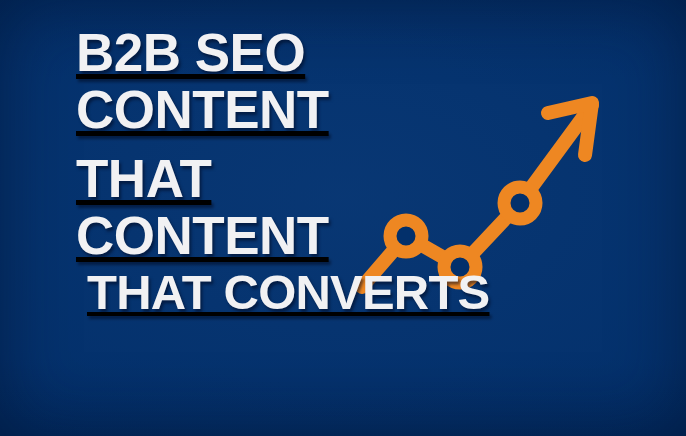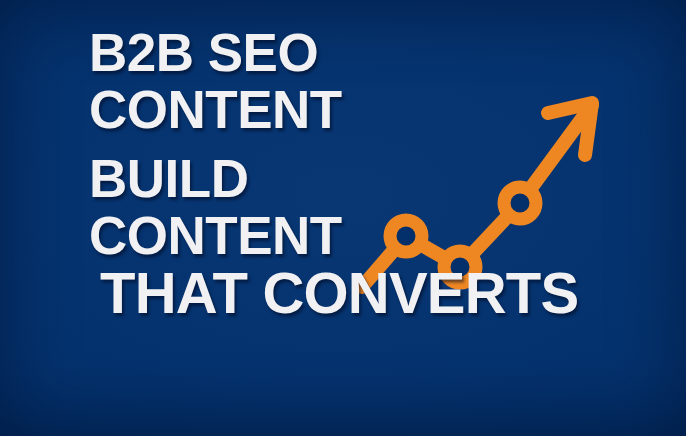--- a/index.html
+++ b/index.html
@@ -30,62 +30,63 @@
     content: "";
     position: absolute;
     inset: 0;
     box-shadow: inset 0 0 70px rgba(0,18,48,0.55);
     pointer-events: none;
   }
 
   
   .headline {
     position: absolute;
-    left: 89px;
+    left: 76px;
     top: 24px;
     width: 560px;
     z-index: 3;
+    text-decoration: underline;
   }
   .hl-line {
     color: #f1f1f3;
     font-weight: 700;
     font-size: 53px;
     line-height: 57px;
     letter-spacing: -0.5px;
     white-space: nowrap;
     text-shadow: 2px 3px 3px rgba(0,10,32,0.55);
     margin: 0;
   }
   .hl-line.l1 { font-size: 53px; line-height: 57px; }
   .hl-line.l2 { font-size: 53px; line-height: 57px; }
   .hl-line.l3 { font-size: 53px; line-height: 57px; }
   .hl-line.l4 { font-size: 53px; line-height: 57px; margin-top: 12px; }
   .hl-line.l5 { font-size: 53px; line-height: 57px; }
-  .hl-line.l6 { font-size: 58px; line-height: 57px; letter-spacing: -0.8px; margin-left: 11px; }
+  .hl-line.l6 { font-size: 49px; line-height: 57px; letter-spacing: -0.8px; margin-left: 11px; }
 
   
   .growth-graphic {
     position: absolute;
     left: 338px;
     top: 72px;
     width: 280px;
     height: 250px;
     z-index: 2;
   }
   .growth-graphic svg { display: block; width: 280px; height: 250px; overflow: visible; }
 </style>
 </head>
 <body>
 
 <div id="banner">
 
   <div class="headline">
     <div class="hl-line l1">B2B SEO</div>
     <div class="hl-line l2">CONTENT</div>
-    <div class="hl-line l4">BUILD</div>
+    <div class="hl-line l4">THAT</div>
     <div class="hl-line l5">CONTENT</div>
     <div class="hl-line l6">THAT CONVERTS</div>
   </div>
 
   <div class="growth-graphic">
     <svg viewBox="0 0 280 250" xmlns="http://www.w3.org/2000/svg" aria-hidden="true">
       <g fill="none" stroke="#ee8722" stroke-width="14" stroke-linecap="round" stroke-linejoin="round">
 
         <polyline points="24,215 68,164 122,195 182,131 254,33"></polyline>
 

